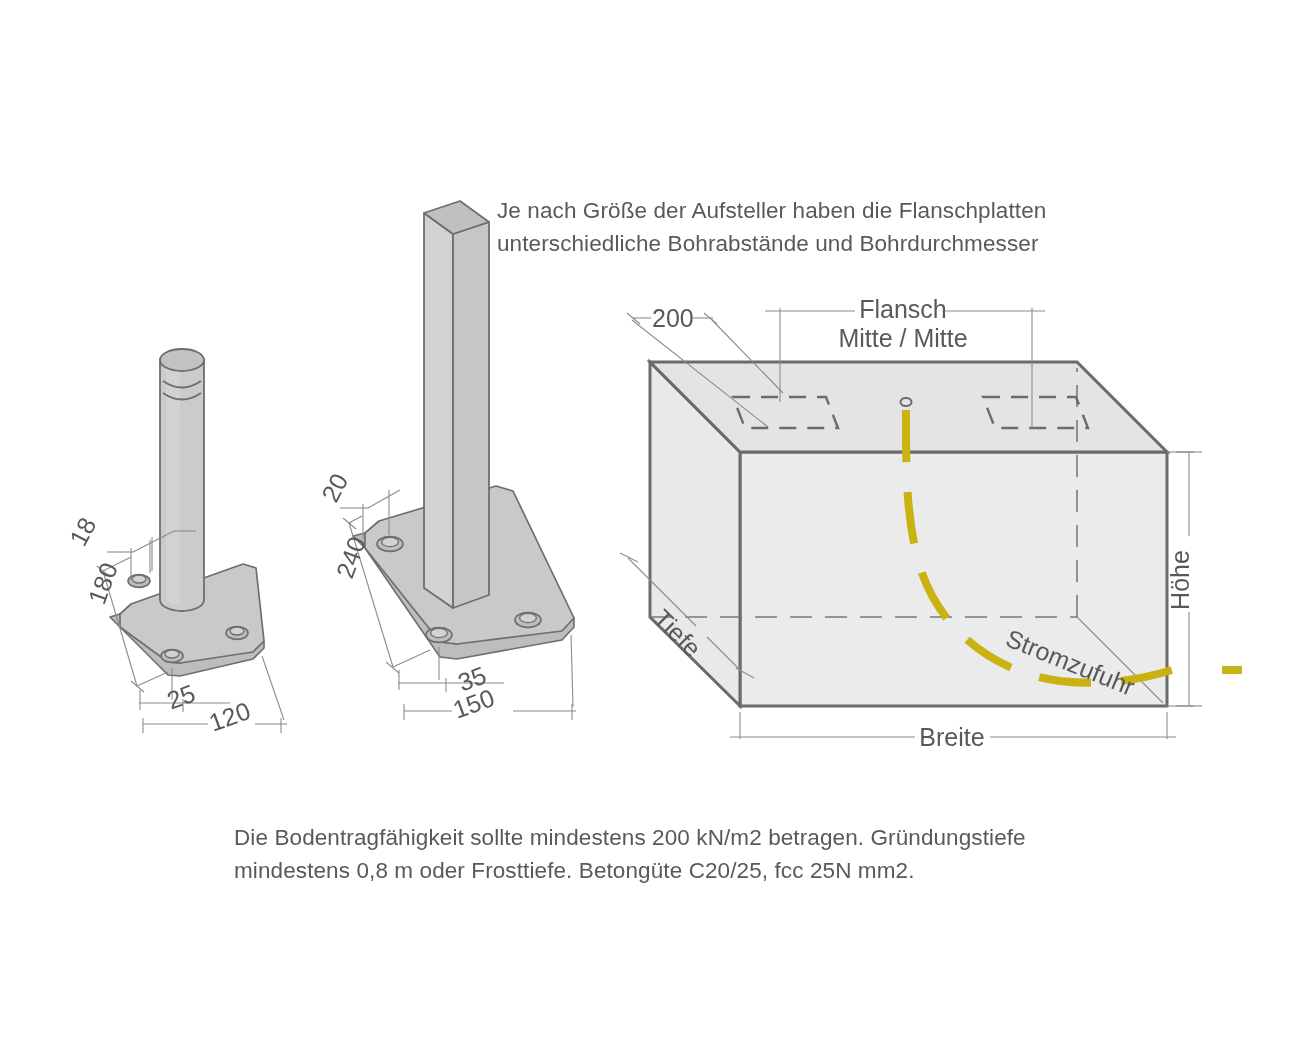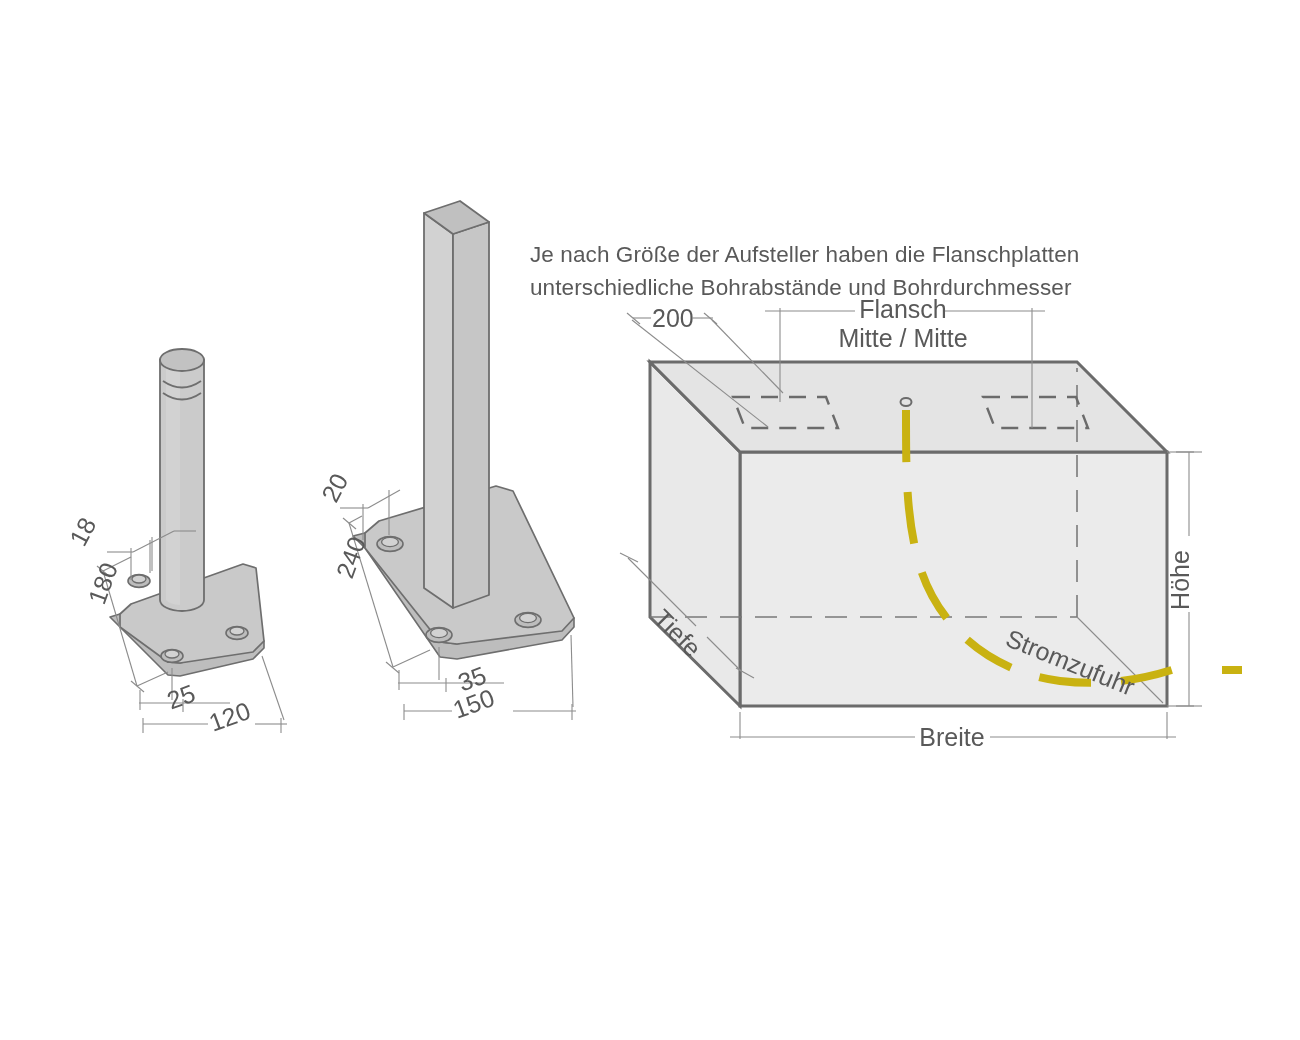--- a/index.html
+++ b/index.html
@@ -19,21 +19,21 @@
 
   .para {
     position: absolute;
     font-size: 22.5px;
     line-height: 33px;
     color: #595959;
     letter-spacing: 0.1px;
     white-space: pre-line;
     font-weight: 400;
   }
-  #note-top   { left: 530px; top: 194px; width: 640px; margin-top: 44px; }
+  #note-top   { left: 497px; top: 194px; width: 640px; }
   #note-soil  { left: 234px; top: 821px; width: 940px; }
   #note-size  { left: 234px; top: 921px; width: 940px; }
 </style>
 </head>
 <body>
 
 <div id="stage">
 
   <svg class="svgroot" viewBox="0 0 1300 1040">
     <defs>
@@ -252,15 +252,17 @@
       <text x="652" y="620" transform="rotate(45 652 620)" text-anchor="start">Tiefe</text>
       <text x="1189" y="580" transform="rotate(-90 1189 580)" text-anchor="middle">Höhe</text>
       <text x="952" y="746" text-anchor="middle">Breite</text>
       <text x="1004" y="645" transform="rotate(22 1004 645)" text-anchor="start">Stromzufuhr</text>
     </g>
   </svg>
 
   <div class="para" id="note-top">Je nach Größe der Aufsteller haben die Flanschplatten
 unterschiedliche Bohrabstände und Bohrdurchmesser</div>
 
+  <div class="para" id="note-soil">Die Bodentragfähigkeit sollte mindestens 200 kN/m2 betragen. Gründungstiefe
+mindestens 0,8 m oder Frosttiefe. Betongüte C20/25, fcc 25N mm2.</div>
 
 
 </div>
 
 </body></html>

